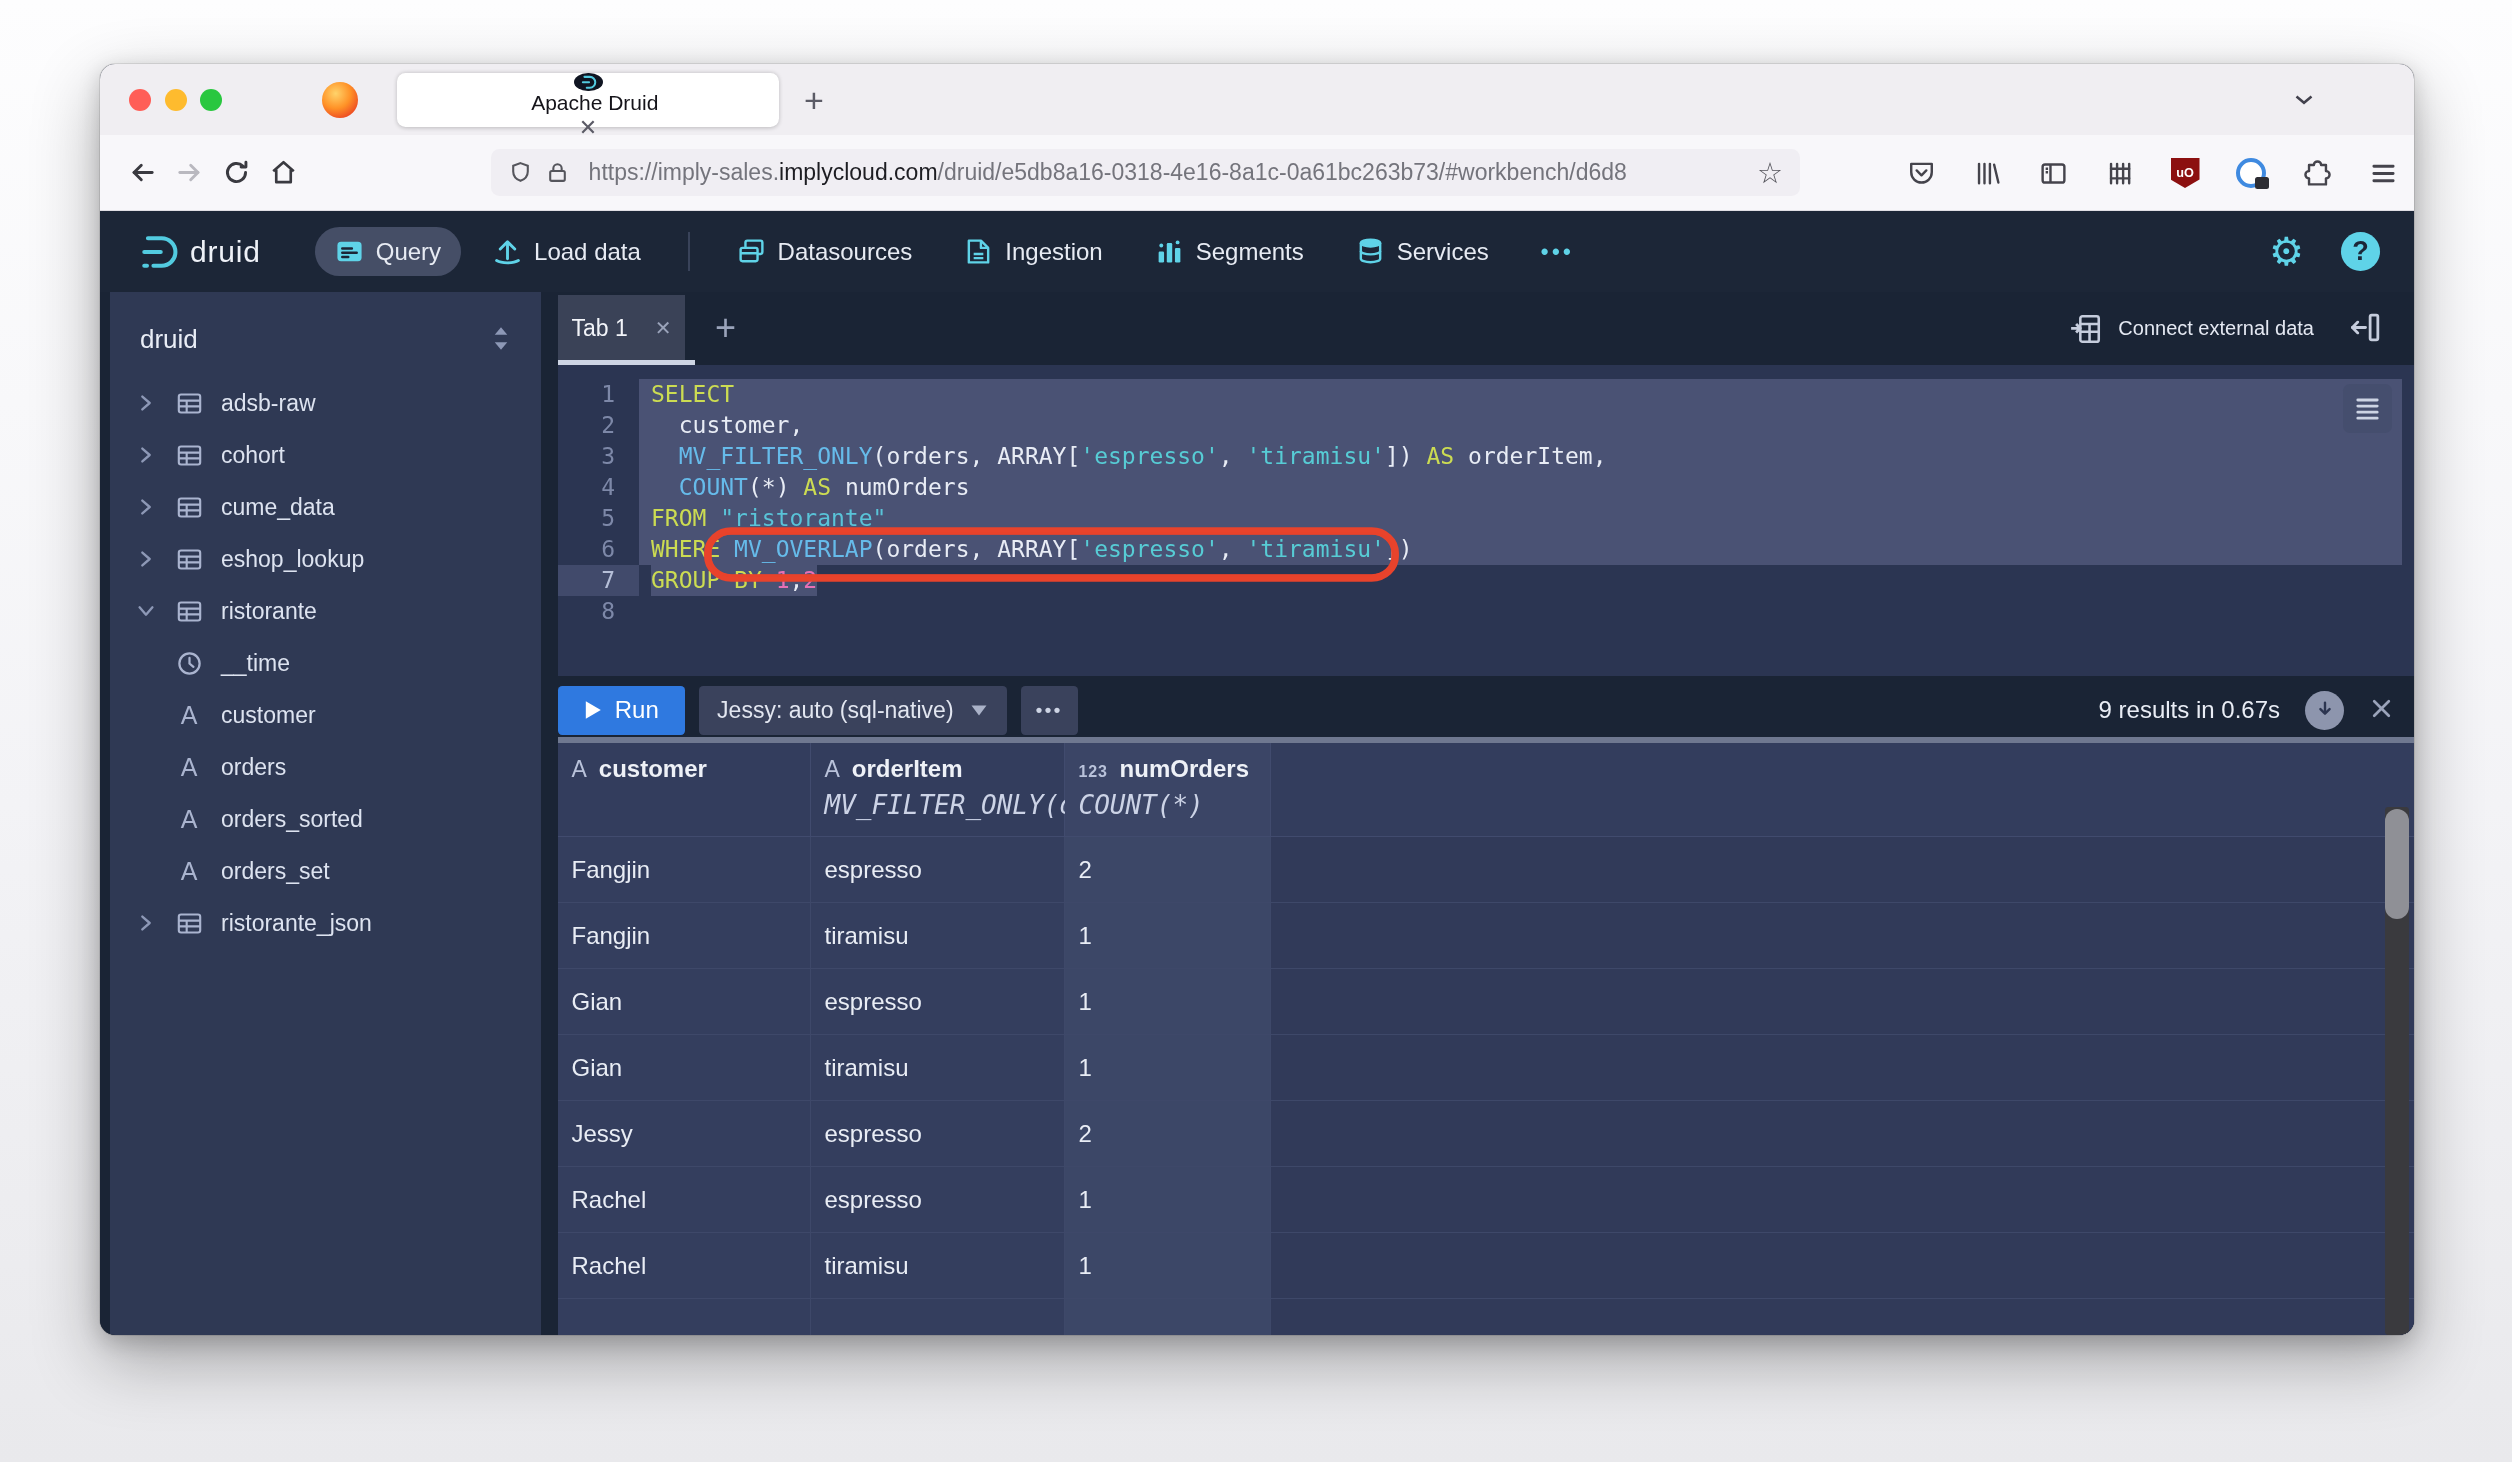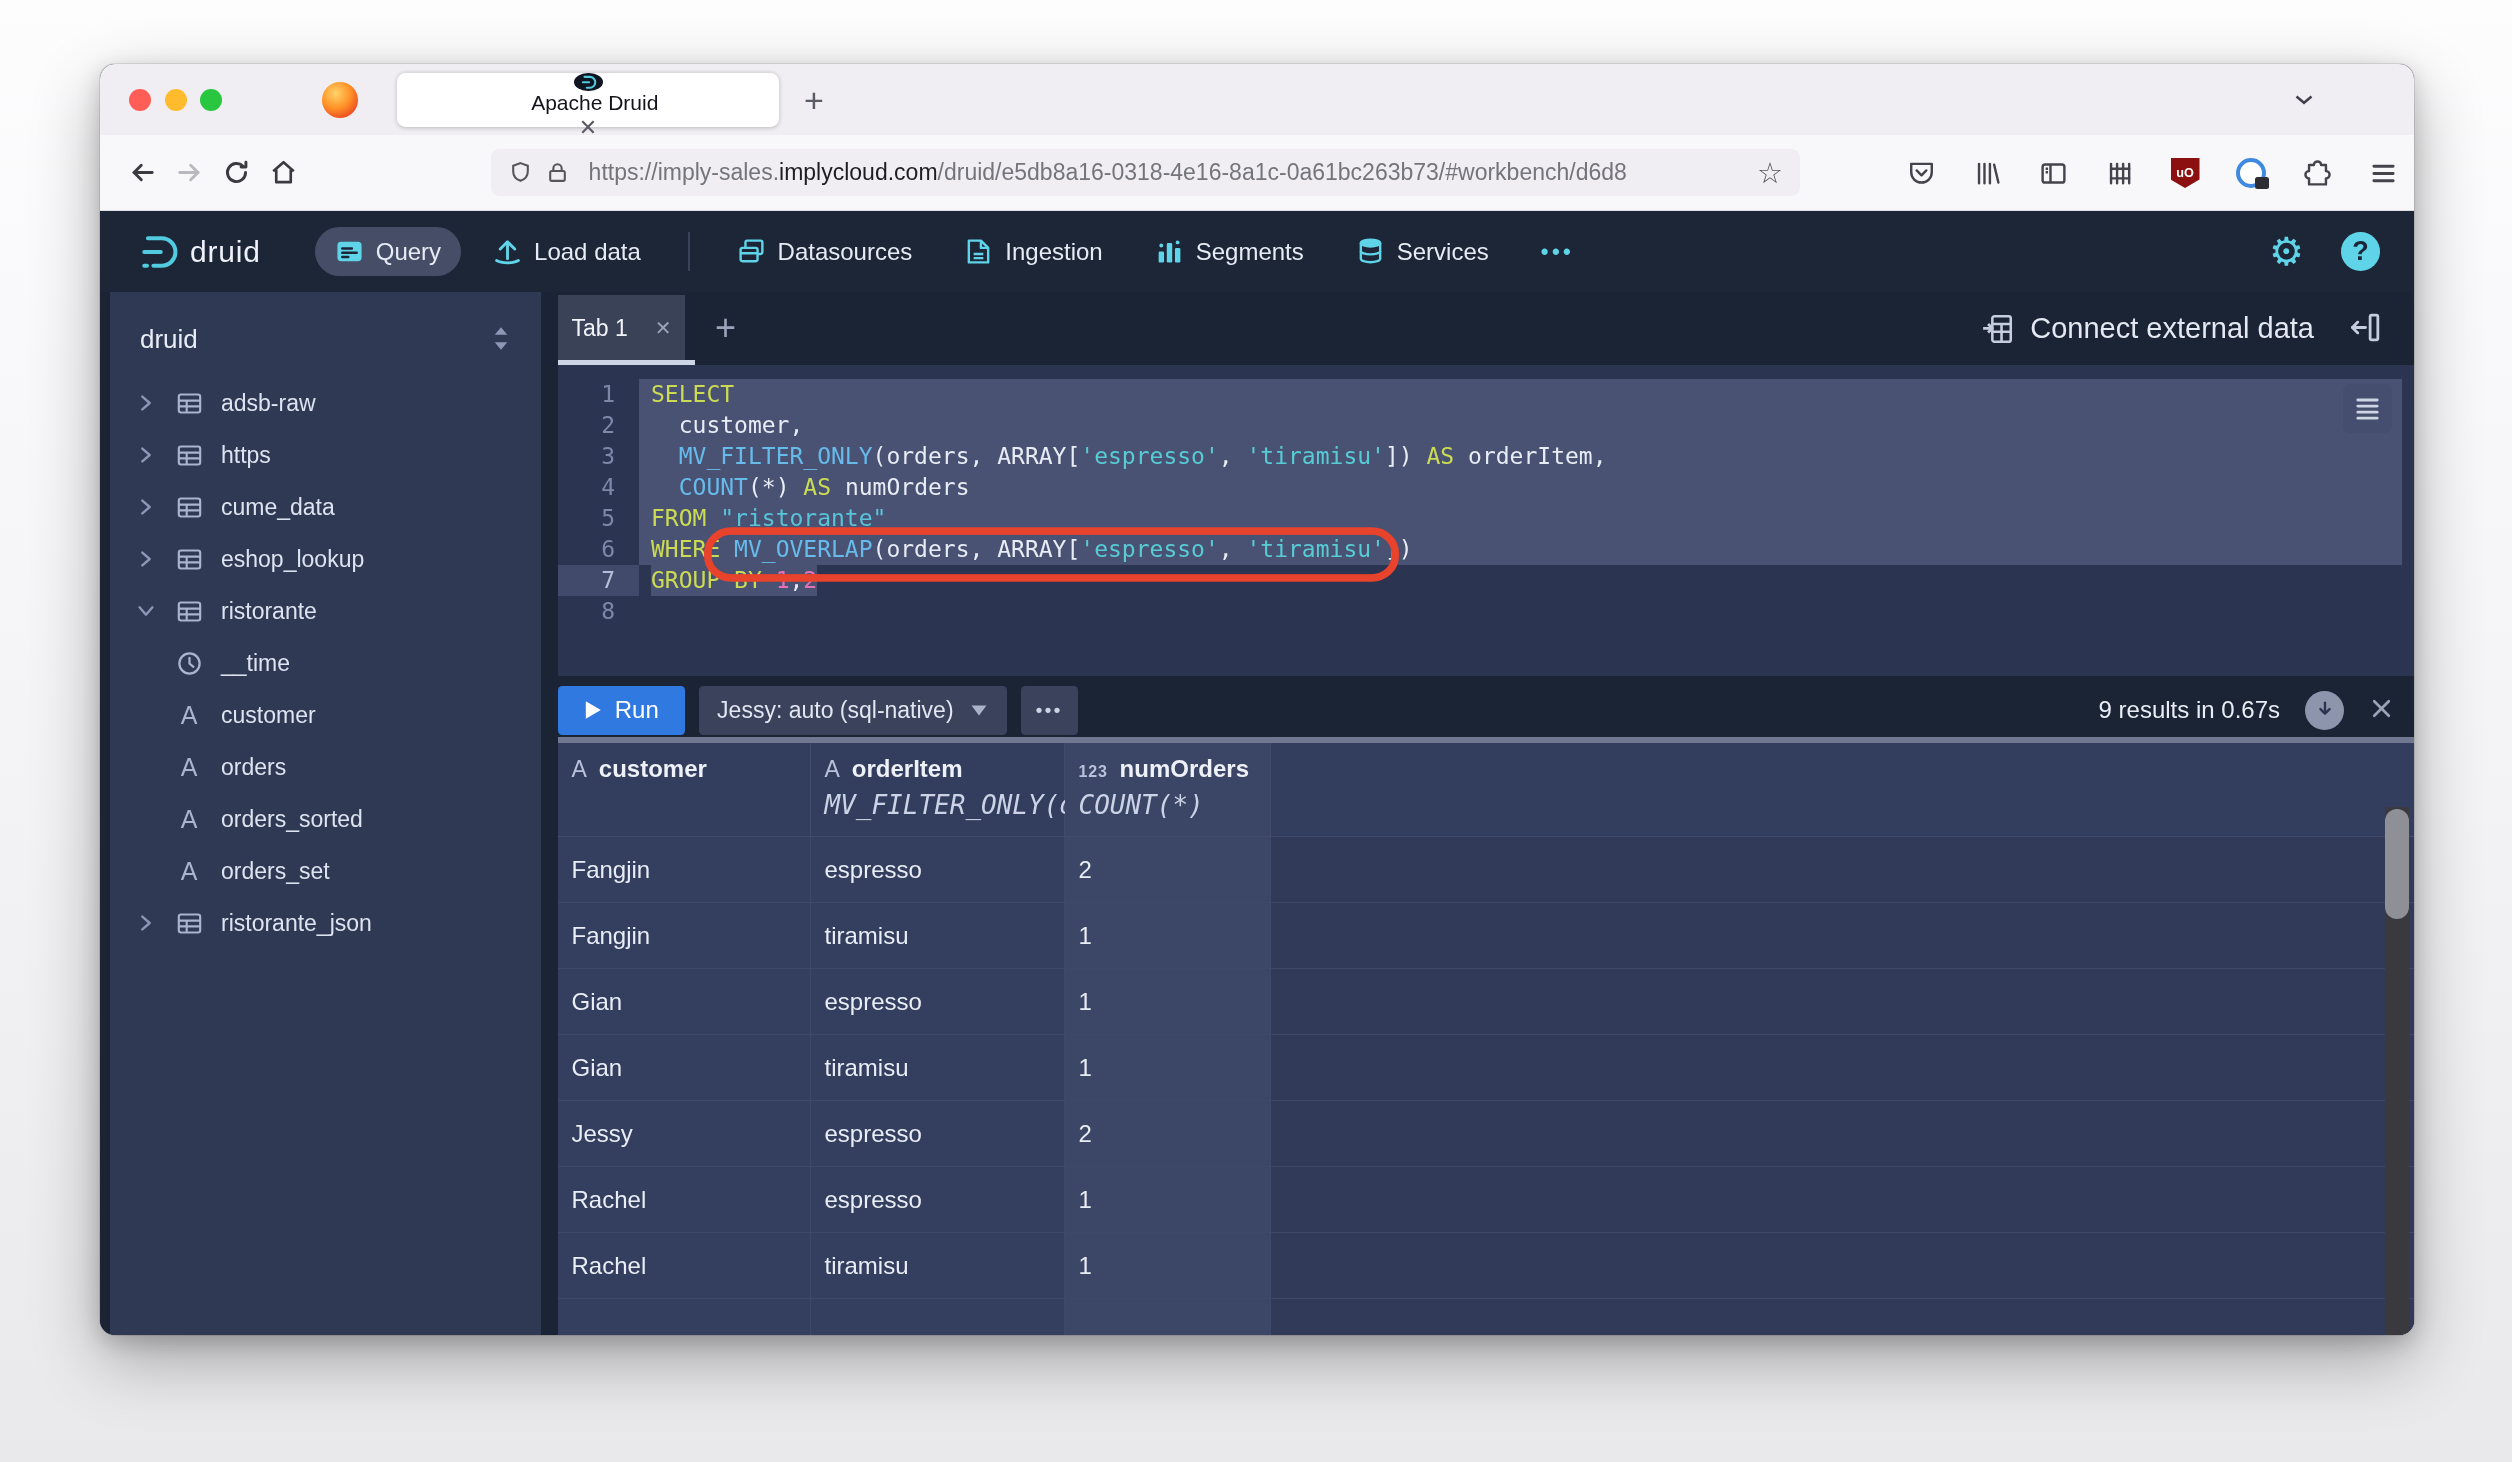--- a/index.html
+++ b/index.html
@@ -97,21 +97,21 @@
   .main { position:absolute; left:458px; top:0; right:0; bottom:0; }
 
   .wtabbar { position:relative; height:73px; }
   .wtab { position:absolute; left:0; top:3.4px; width:127px; height:66px; background:#3a4257;
     display:flex; align-items:center; padding:0 13.5px; }
   .wtab-label { font-size:23px; color:#f2f4f9; flex:1; }
   .wtab-close { color:#9aa3ba; font-size:20px; }
   .wtab-underline { position:absolute; left:0; top:68px; width:137px; height:5px; background:#ced5e4; }
   .wtab-plus { position:absolute; left:157px; top:15px; font-size:36px; font-weight:300; color:#9aa3ba; }
   .connect { position:absolute; right:100px; top:0; height:73px; display:flex; align-items:center; gap:15px;
-    color:#e4e8f2; font-size:29px; }
+    color:#e4e8f2; font-size:20px; }
   .connect svg { width:34px; height:34px; color:#c6cddd; }
   .collapse-btn { position:absolute; right:30px; top:17px; color:#c6cddd; }
   .collapse-btn svg { width:37px; height:37px; }
 
   
   .editor { position:absolute; left:0; right:0; top:73px; height:311px; background:#2b3552; overflow:hidden; }
   .codewrap { position:absolute; inset:0; padding-top:13.5px; }
   .cl { display:flex; height:31px; line-height:31px; }
   .gut { width:81px; flex:none; text-align:right; padding-right:24px; color:#7d88a8;
     font-size:23px; background:#2b3552; }
@@ -395,21 +395,21 @@
               <svg viewBox="0 0 24 24" fill="none" stroke="currentColor" stroke-width="2.6" stroke-linecap="round" stroke-linejoin="round">
                 <path d="M8 5l8 7-8 7"></path>
               </svg>
             </span>
             <span class="tr-icon">
               <svg viewBox="0 0 24 24" fill="none" stroke="currentColor" stroke-width="1.9">
                 <rect x="2.5" y="4" width="19" height="16" rx="2"></rect>
                 <path d="M2.5 9.5h19M2.5 14.5h19M9.5 9.5V20"></path>
               </svg>
             </span>
-            <span class="tr-label">https</span>
+            <span class="tr-label">cohort</span>
           </div>
           <div class="tree-row">
             <span class="tr-chev">
               <svg viewBox="0 0 24 24" fill="none" stroke="currentColor" stroke-width="2.6" stroke-linecap="round" stroke-linejoin="round">
                 <path d="M8 5l8 7-8 7"></path>
               </svg>
             </span>
             <span class="tr-icon">
               <svg viewBox="0 0 24 24" fill="none" stroke="currentColor" stroke-width="1.9">
                 <rect x="2.5" y="4" width="19" height="16" rx="2"></rect>

